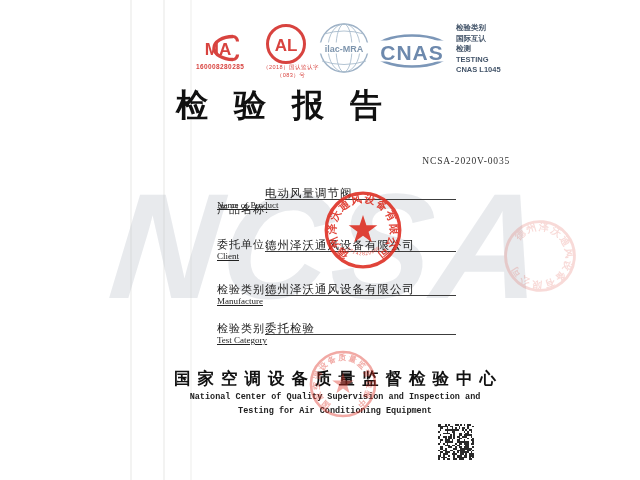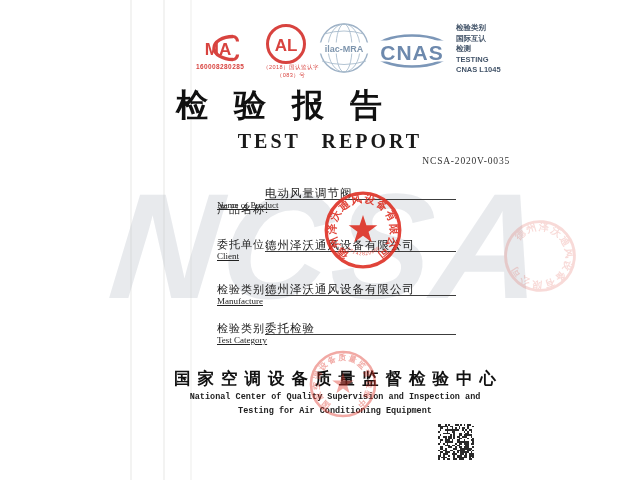--- a/index.html
+++ b/index.html
@@ -91,21 +91,20 @@
 
   <div class="accred">
     <div>检验类别</div>
     <div>国际互认</div>
     <div>检测</div>
     <div>TESTING</div>
     <div>CNAS L1045</div>
   </div>
 
   <div class="title-zh">检验报告</div>
-  <div class="title-en">TEST REPORT</div>
   <div class="report-no">NCSA-2020V-0035</div>
 
   <div>
     <div class="f-label-zh" style="top:202px">产品名称:</div>
     <div class="f-label-en" style="top:200px">Name of Product</div>
     <div class="f-value" style="top:187px">电动风量调节阀</div>
   </div>
   <div>
     <div class="f-label-zh" style="top:237px">委托单位:</div>
     <div class="f-label-en" style="top:251px">Client</div>

